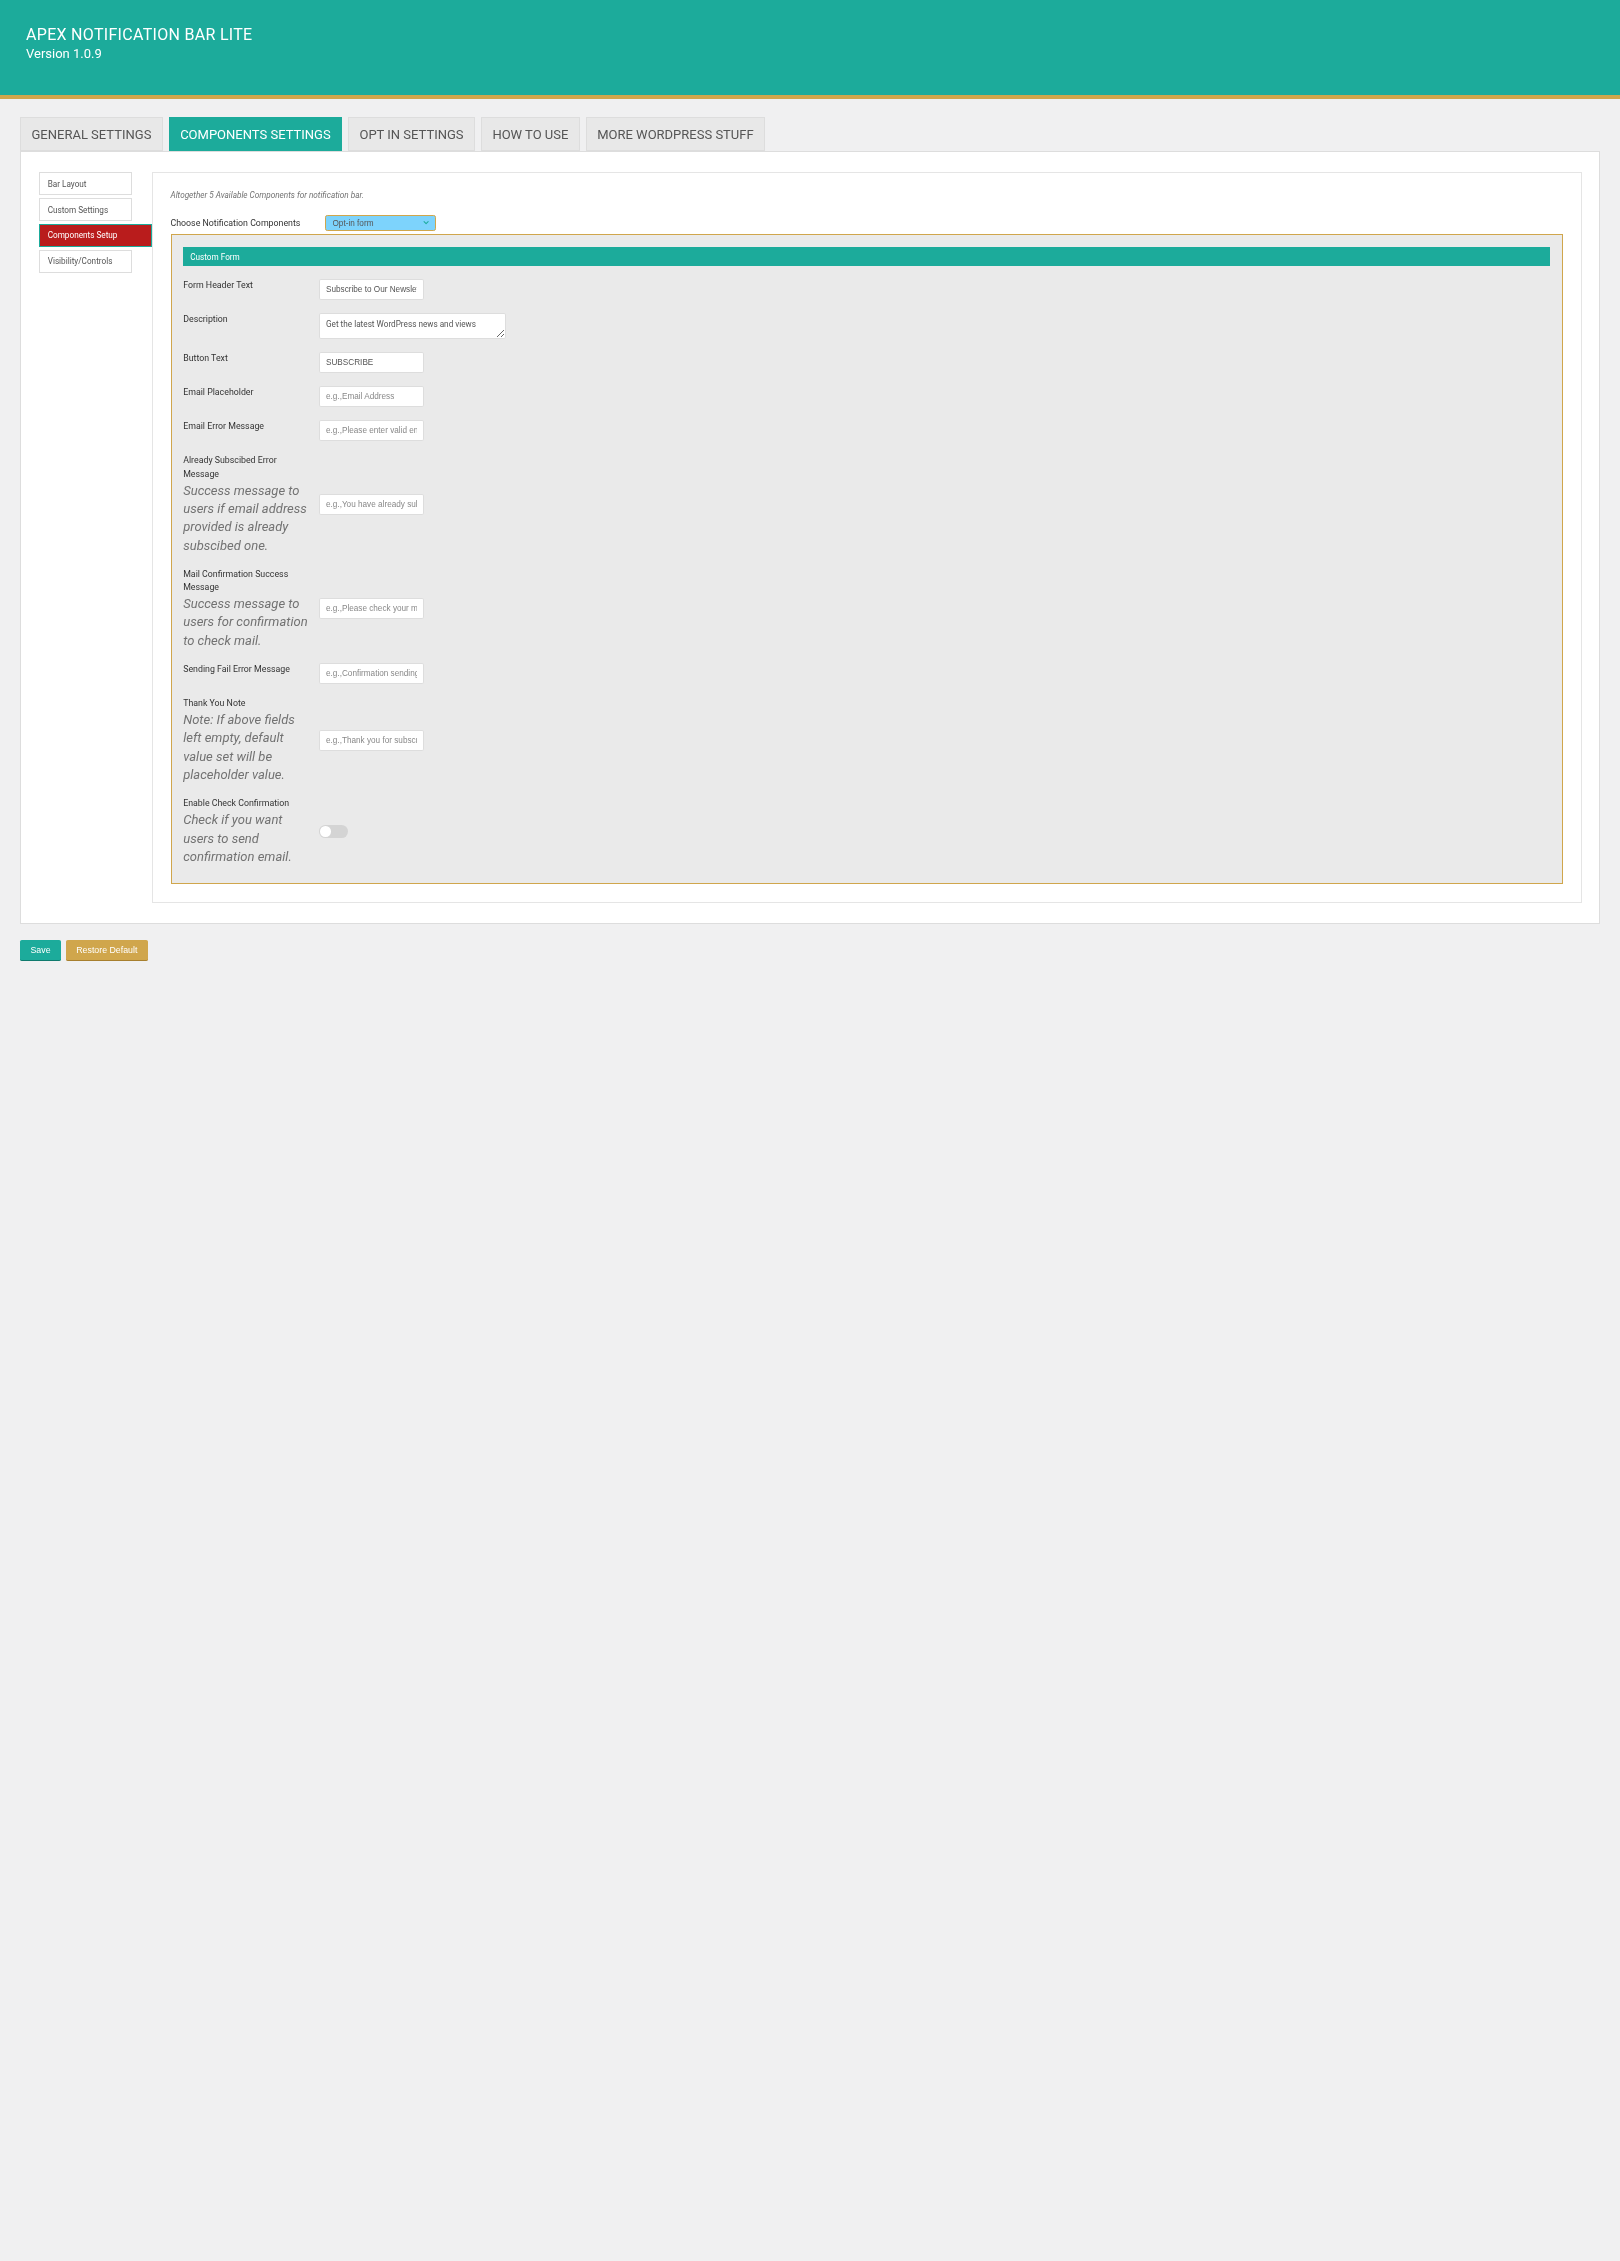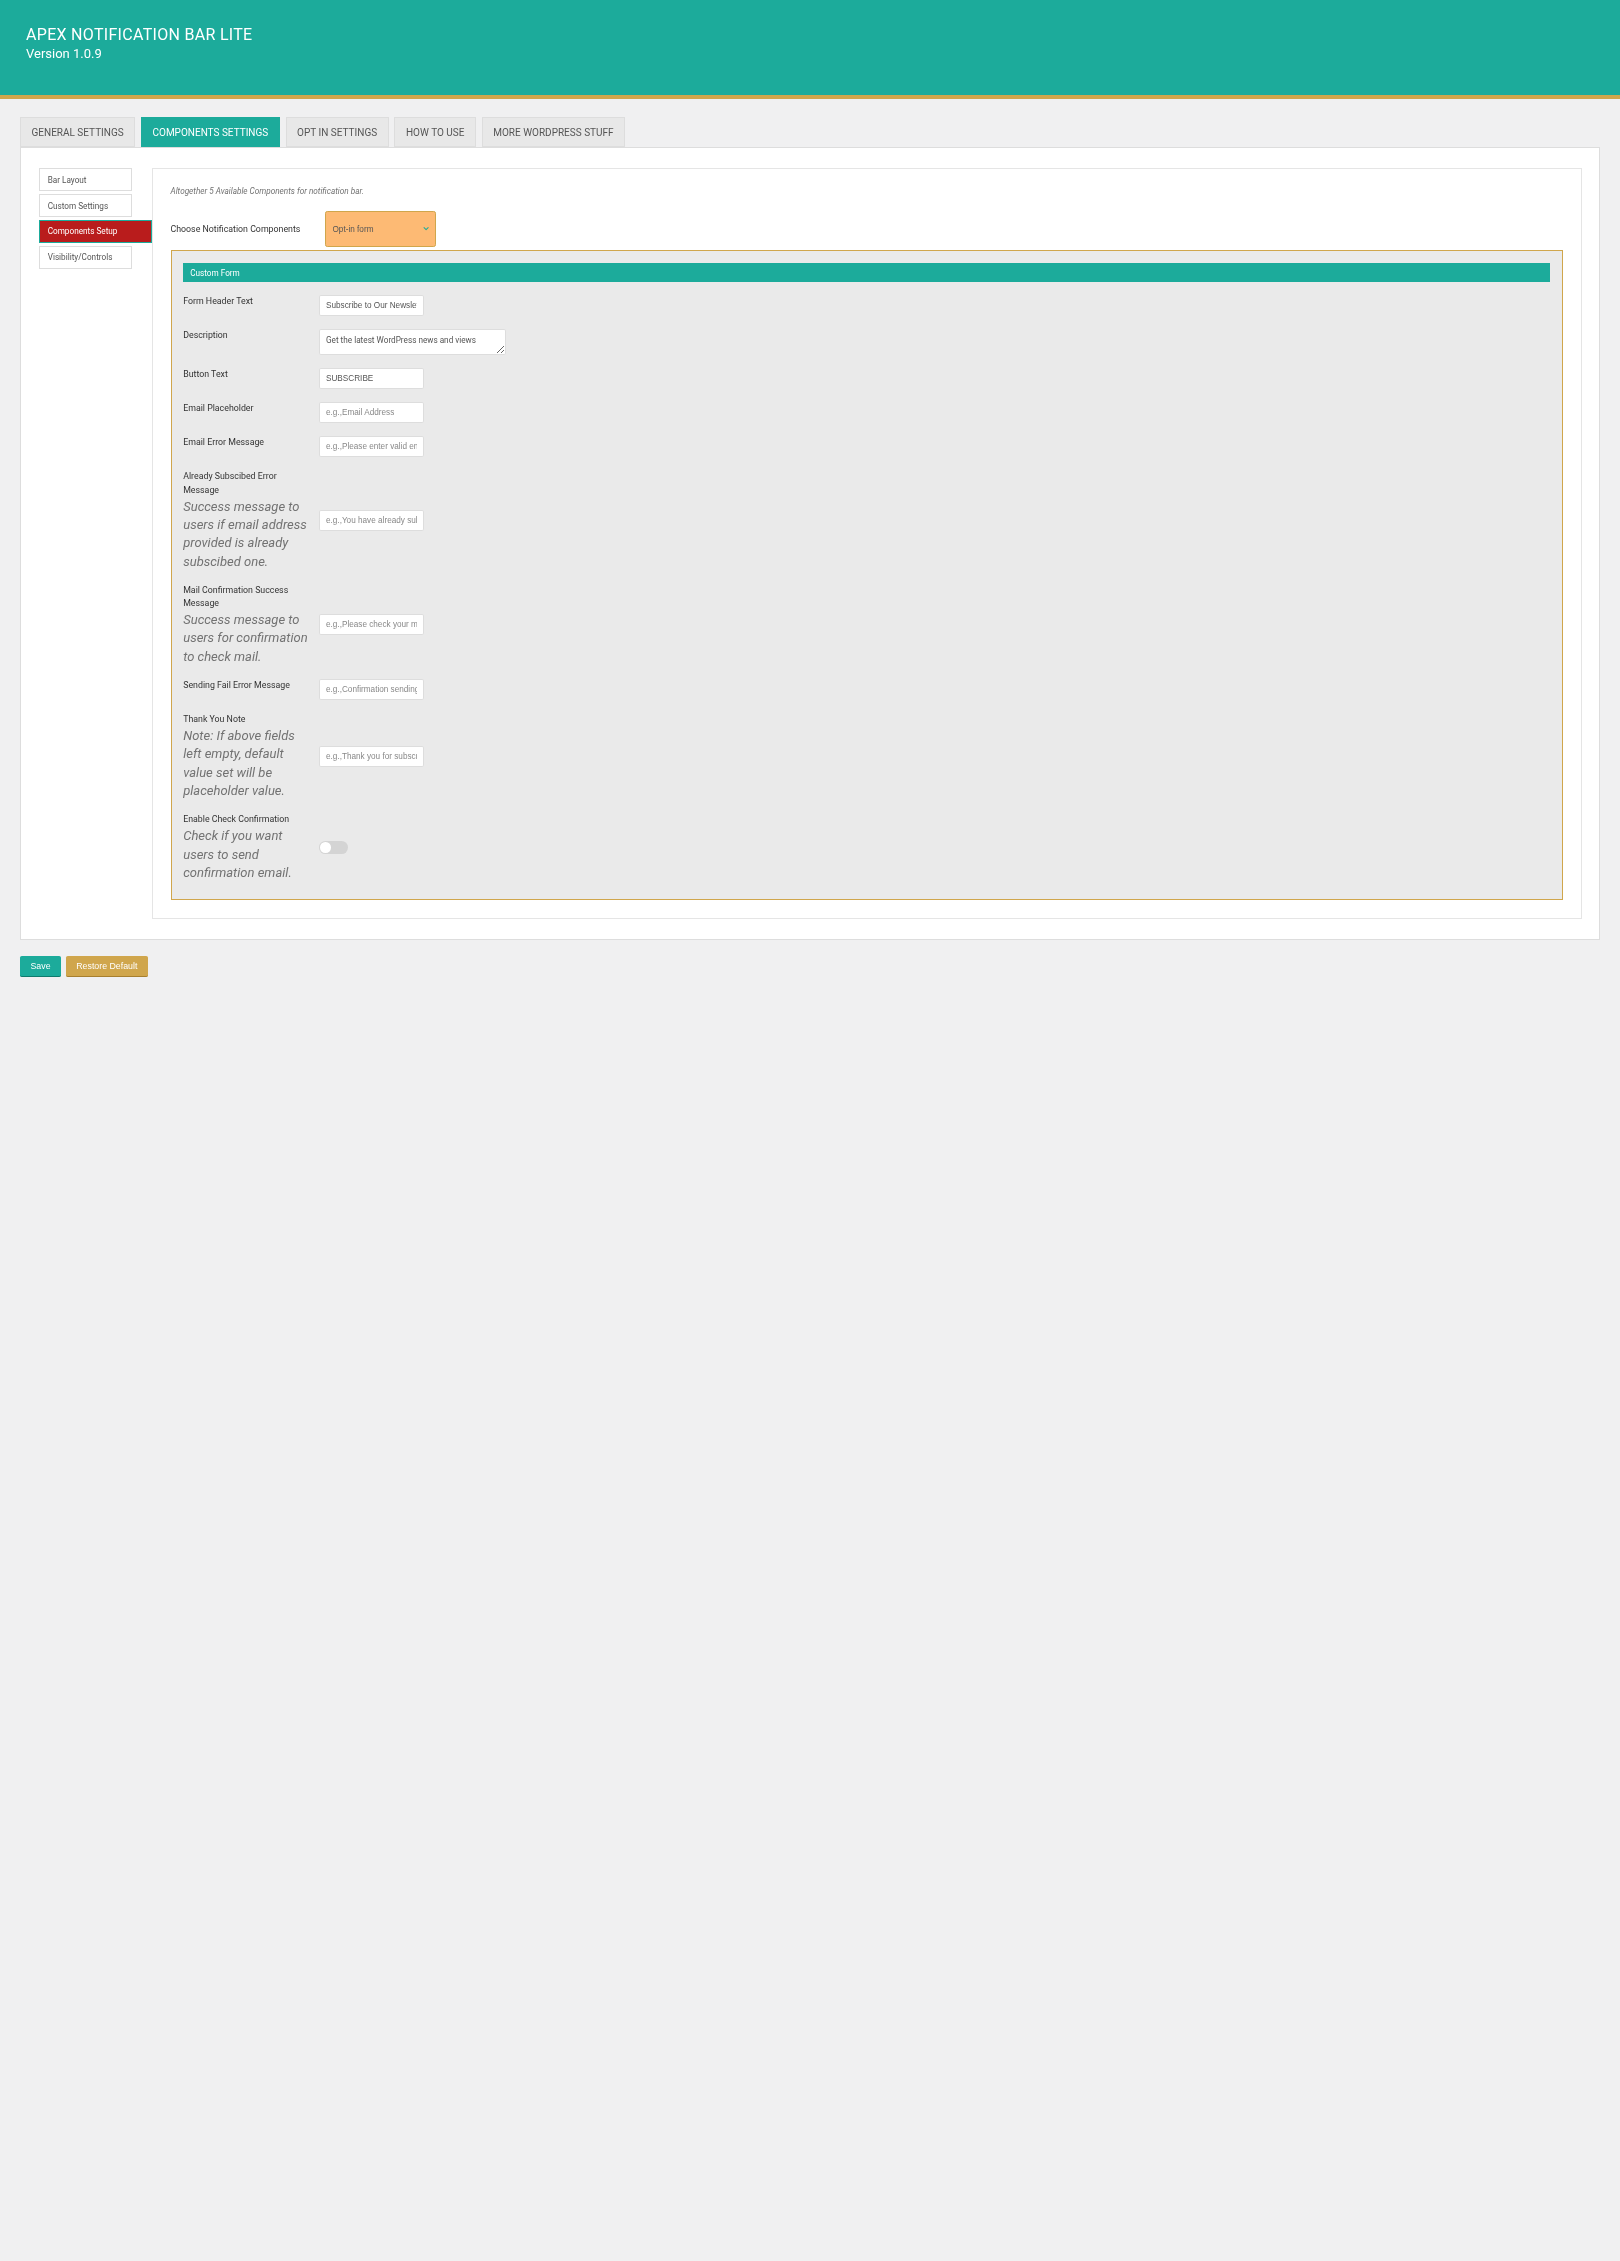--- a/index.html
+++ b/index.html
@@ -33,21 +33,21 @@
     }
     .tabs-row {
       display: flex;
       gap: 5.8px;
       margin-bottom: 0;
     }
     .tab {
       background: #e8e8e8;
       border: 0.6px solid #ddd;
       padding: 8.2px 10.5px;
-      font-size: 10px;
+      font-size: 13px;
       font-weight: 400;
       color: #555;
       cursor: pointer;
       text-transform: uppercase;
     }
     .tab.active {
       background: #1cab9b;
       border-color: #1cab9b;
       color: #fff;
     }
@@ -103,27 +103,27 @@
       font-size: 8.8px;
       color: #333;
       width: 146px;
     }
     .select-wrap {
       position: relative;
       width: 111px;
     }
     .select-input {
       width: 100%;
-      height: 36px;
+      height: 16px;
       border: 0.6px solid #d0a64c;
       border-radius: 2.3px;
       padding: 0 18.7px 0 7px;
       font-size: 8.2px;
       color: #555;
-      background: #fdba74;
+      background: #7dd3fc;
       cursor: pointer;
       appearance: none;
     }
     .chevron-icon {
       position: absolute;
       right: 5.8px;
       top: 50%;
       transform: translateY(-50%);
       pointer-events: none;
     }

